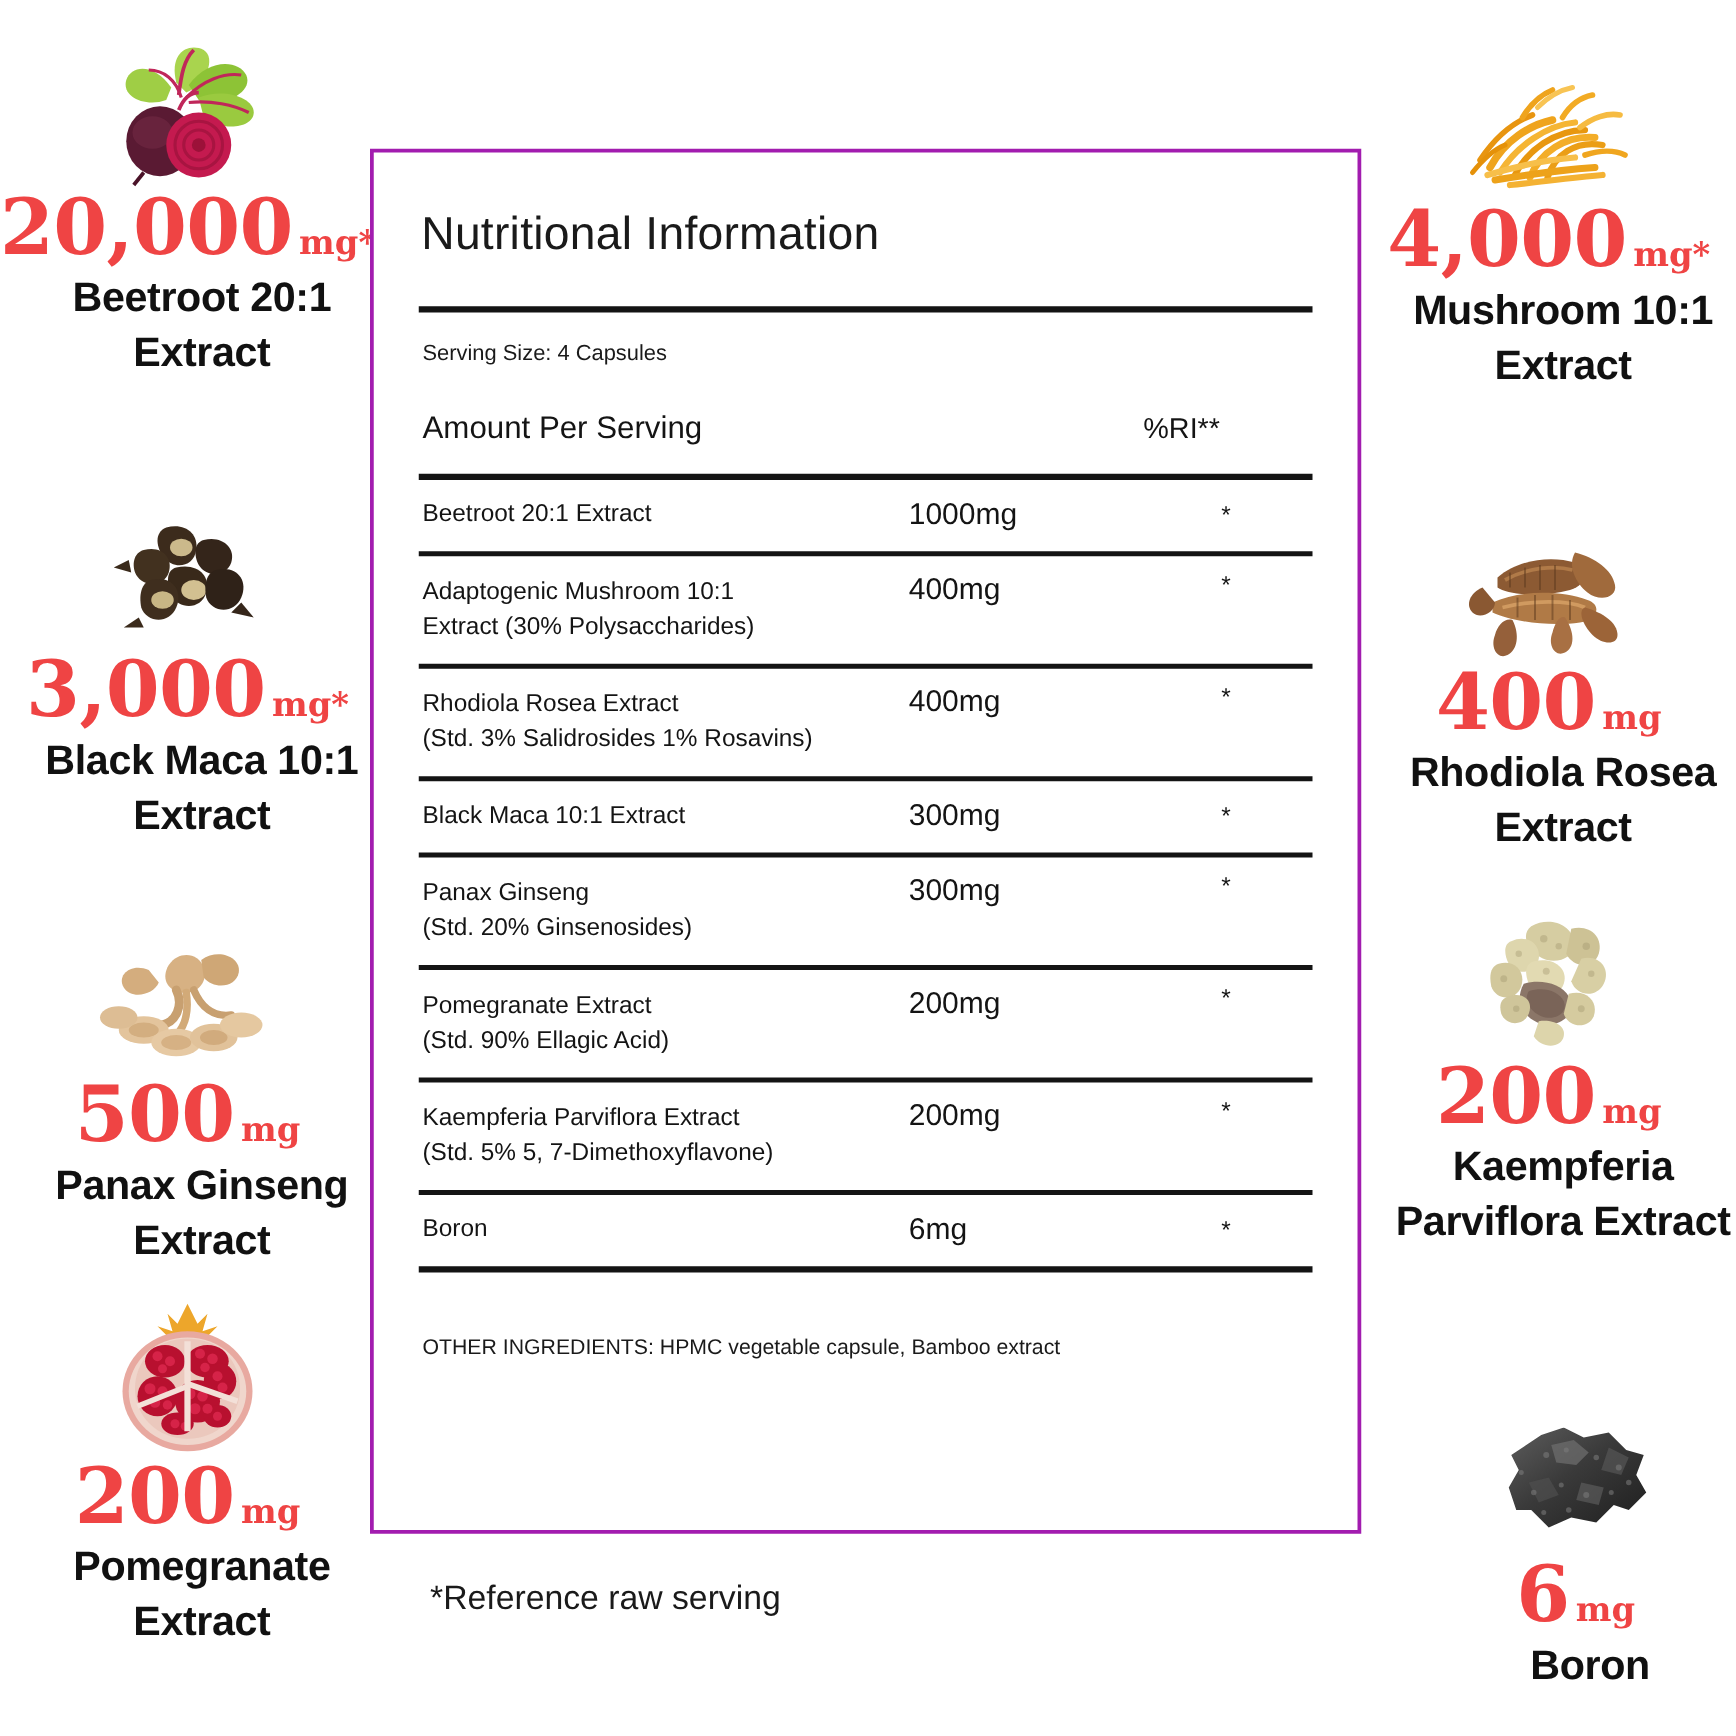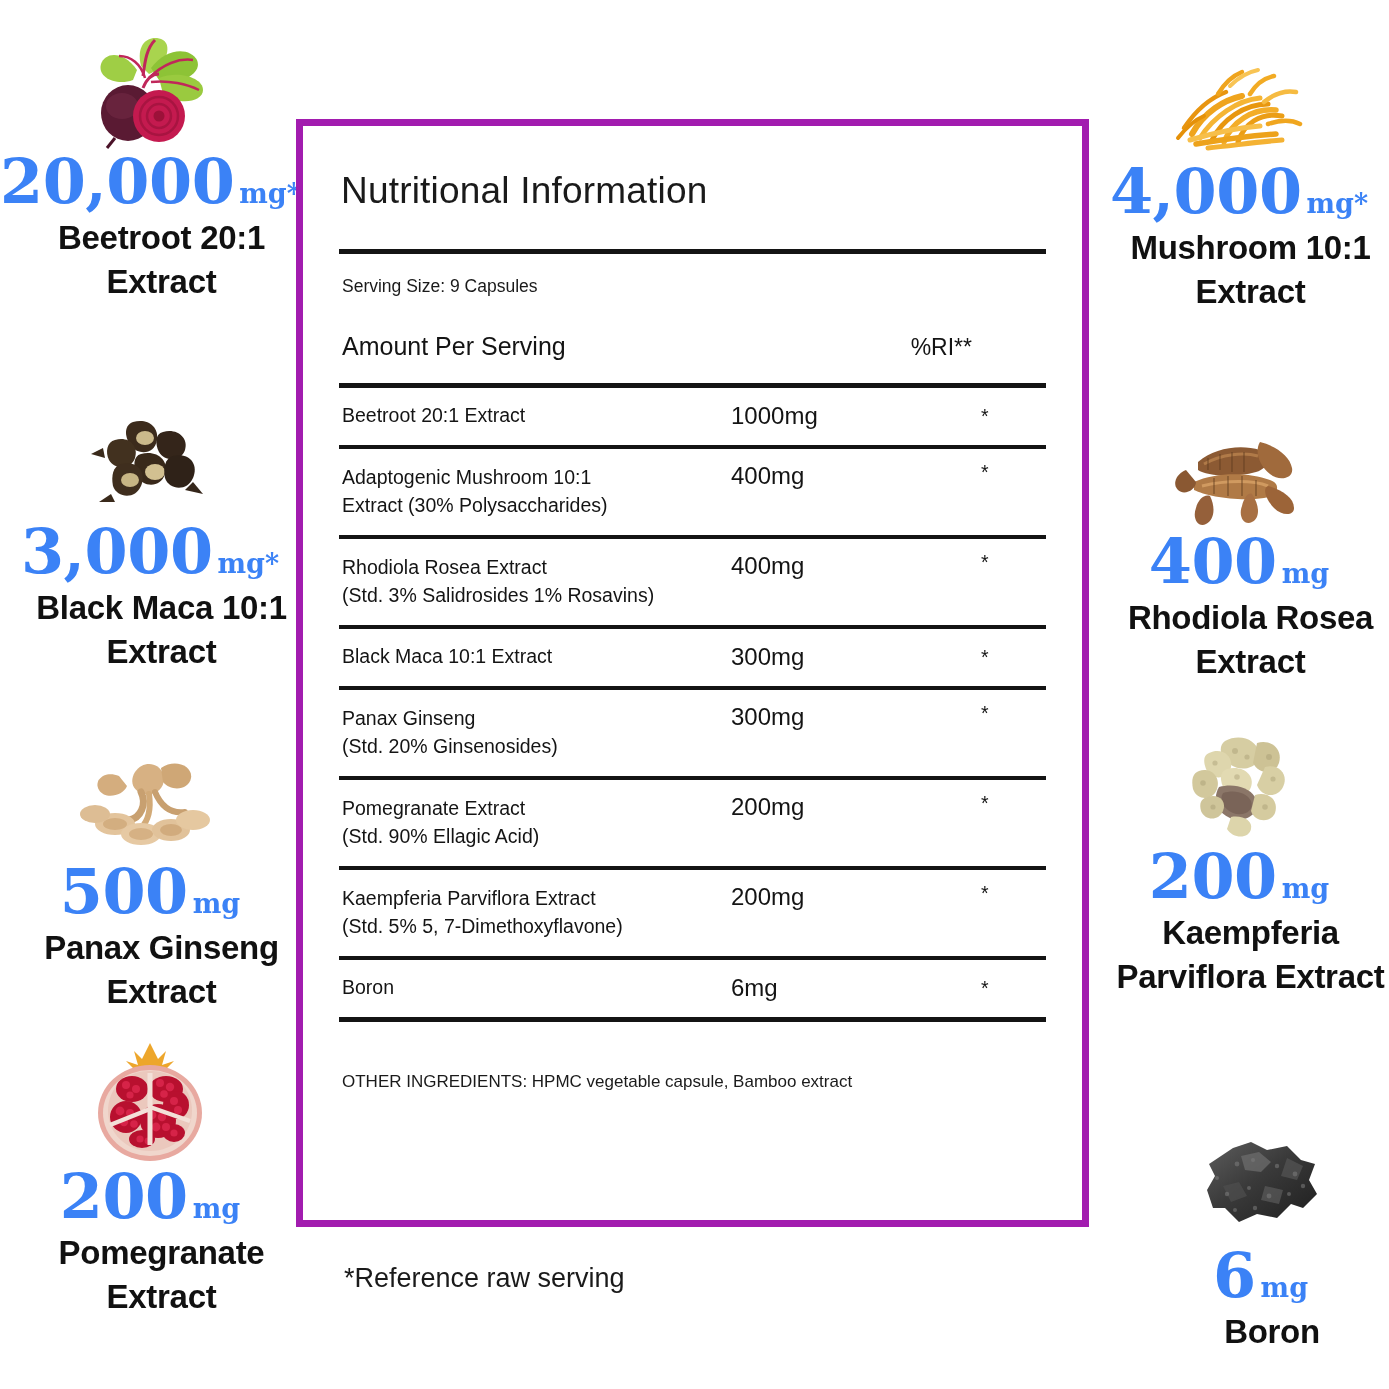--- a/index.html
+++ b/index.html
@@ -14,21 +14,21 @@
 
   
   .callout { position: absolute; text-align: center; }
   .callout .art-wrap { height: 120px; display: flex; align-items: flex-end; justify-content: center; }
   .callout .amount {
     font-family: "DejaVu Serif", serif;
     font-weight: 700;
     font-size: 62px;
     line-height: 1.04;
     letter-spacing: -0.5px;
-    color: #3b82f6;
+    color: #ef4444;
     white-space: nowrap;
   }
   .callout .amount .unit {
     font-family: "DejaVu Serif", serif;
     font-weight: 700;
     font-size: 27px;
     letter-spacing: 0px;
     margin-left: 5px;
   }
   .callout .cname {
@@ -40,21 +40,21 @@
     margin-top: 2px;
     letter-spacing: -0.3px;
     margin-left: 23px;
   }
 
   
   .panel {
     position: absolute;
     left: 296px; top: 119px;
     width: 793px; height: 1108px;
-    border: 7px solid #a21caf;
+    border: 3px solid #a21caf;
     background: #ffffff;
   }
   .panel-inner { padding: 44px 36px 0 36px; }
   .panel-title {
     font-family: "Liberation Sans", sans-serif;
     font-weight: 400;
     font-size: 37px;
     letter-spacing: 0.2px;
     color: #1a1a1a;
     margin-bottom: 37px;
@@ -368,21 +368,21 @@
     <div class="cname">Boron</div>
   </div>
 
   <div class="panel">
     <div class="panel-inner">
       <div class="panel-title">Nutritional Information</div>
 
       <div class="rule-thick"></div>
 
       <div class="serving-block">
-        <div>Serving Size: 9 Capsules</div>
+        <div>Serving Size: 4 Capsules</div>
       </div>
 
       <div class="aps-row">
         <div class="aps-label">Amount Per Serving</div>
         <div class="aps-ri">%RI**</div>
       </div>
 
       <div class="rule-thick"></div>
 
       <div class="rows">

